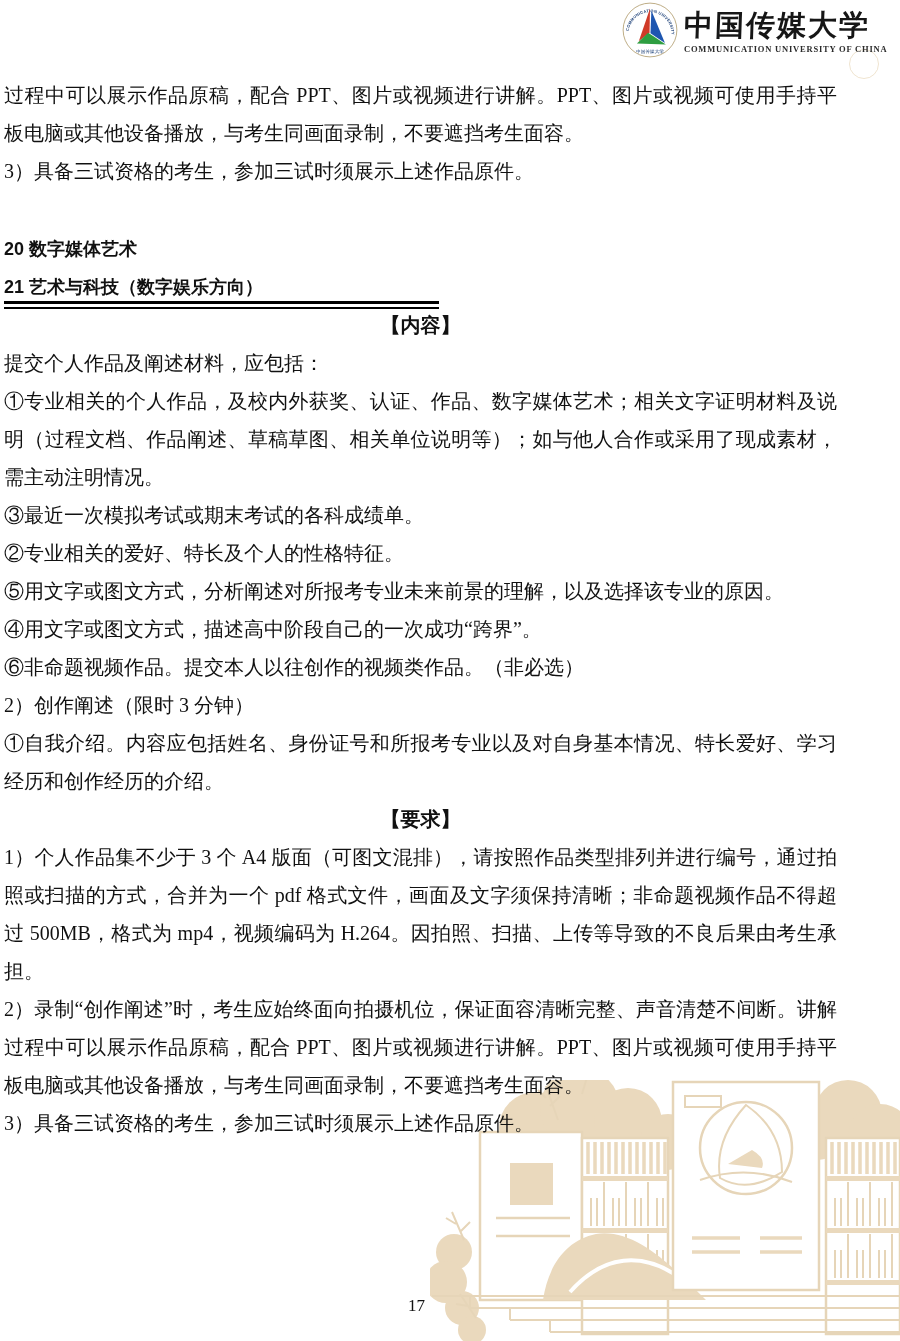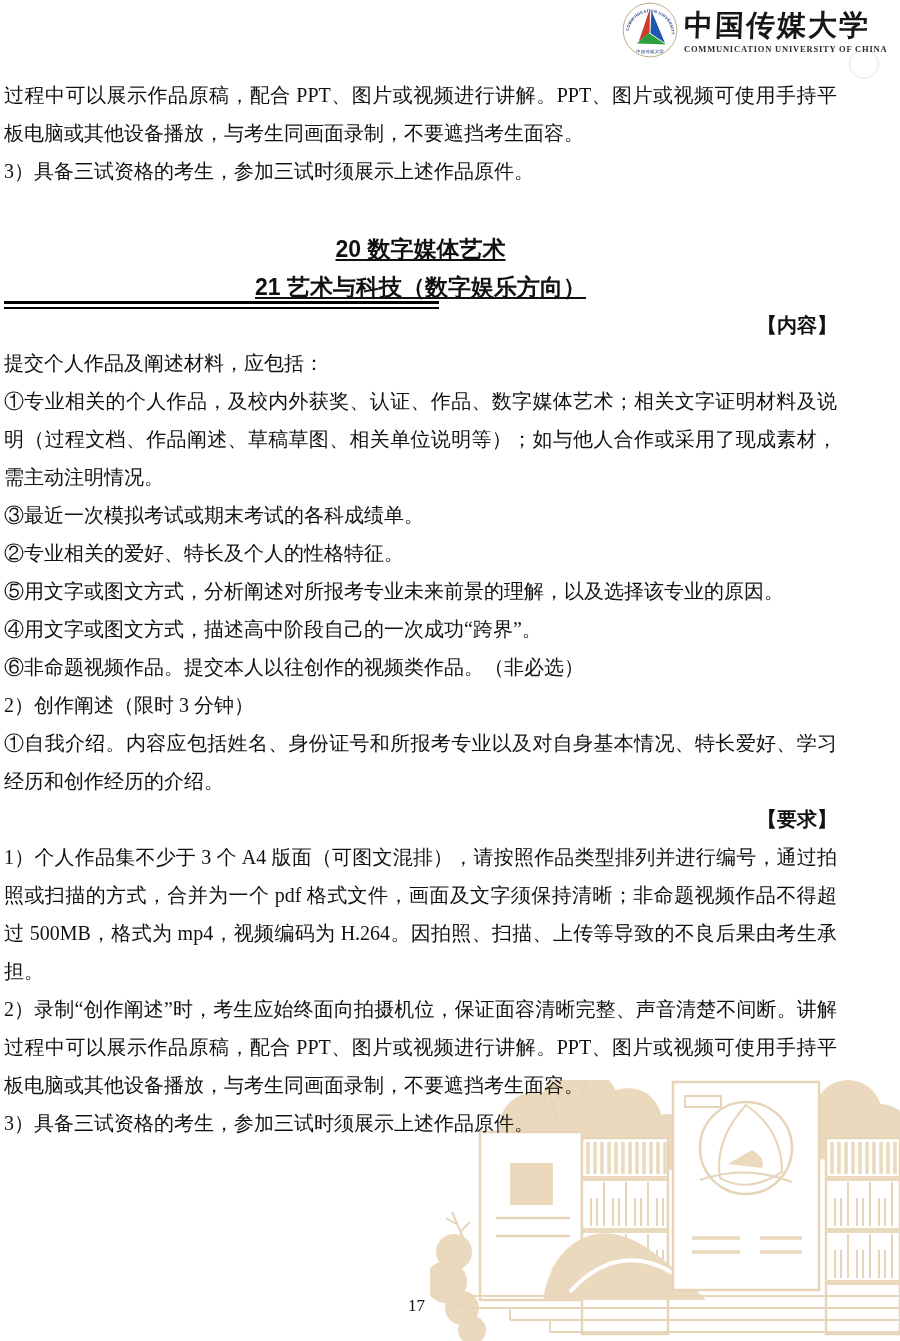--- a/index.html
+++ b/index.html
@@ -44,30 +44,29 @@
   
   .body-text {
     position:absolute; left:4px; top:59px; width:833px;
     font-size:20px; line-height:38px;
     text-align:justify; text-justify:inter-ideograph;
     z-index:2;
     margin-top:17px;
   }
   .body-text p { margin:0; }
   .h-big {
-    margin:0; font-size:23px; font-weight:bold; line-height:38px;
+    margin:0; font-size:18px; font-weight:bold; line-height:38px;
     font-family:"Liberation Sans","DejaVu Sans",sans-serif;
-    text-align:center;
-    text-decoration:underline;
+    text-align:left;
   }
   .h20 { margin-top:40px; }
   .h-label {
     margin:0; font-size:20px; font-weight:bold; line-height:38px;
     font-family:"Liberation Sans","DejaVu Sans",sans-serif;
-    text-align:right;
+    text-align:center;
   }
   .double-rule {
     width:435px; height:3px; box-sizing:content-box;
     border-top:3px solid #000; border-bottom:2px solid #000;
     margin:-5px 0 -3px 0;
   }
 
   
   .page-num {
     position:absolute; top:1295px; left:0; width:833px;

